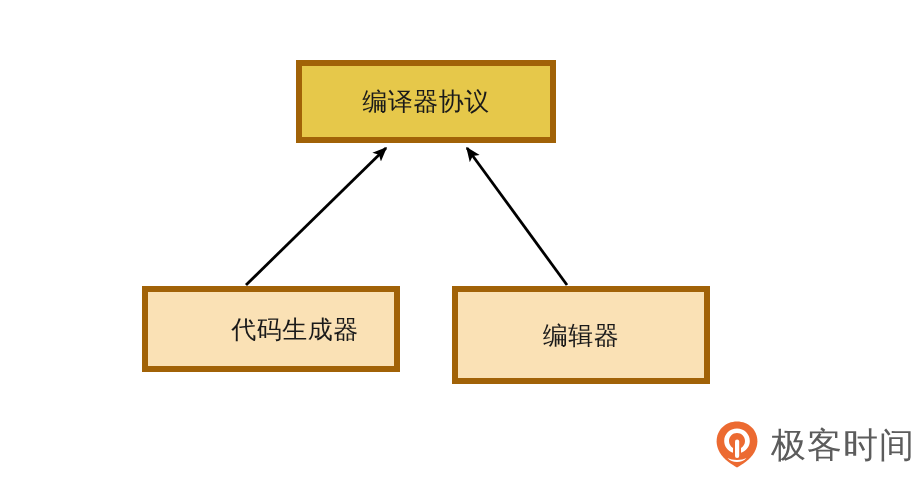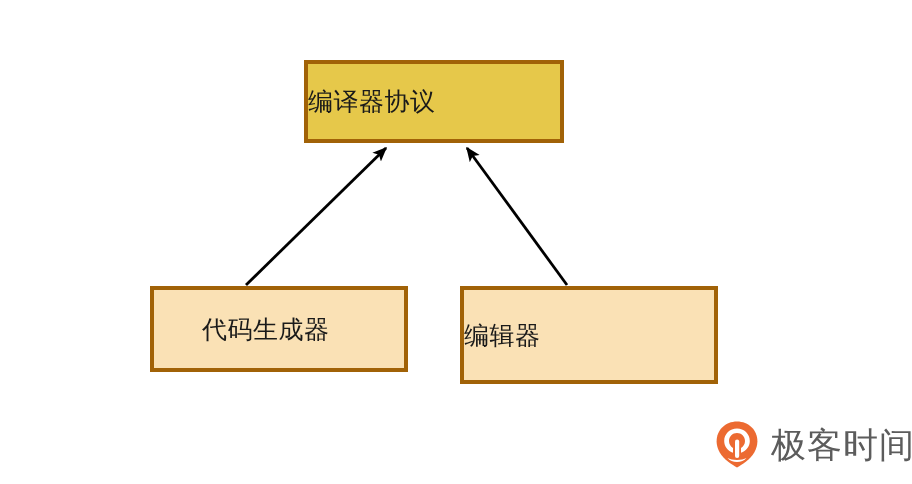--- a/index.html
+++ b/index.html
@@ -21,28 +21,27 @@
     position: absolute;
     left: 0;
     top: 0;
     width: 912px;
     height: 484px;
     pointer-events: none;
   }
   .node {
     position: absolute;
     box-sizing: border-box;
-    border: 4px solid #a16207;
+    border: 6px solid #a16207;
     display: flex;
     align-items: center;
-    justify-content: flex-start;
+    justify-content: center;
     color: #1a1a1a;
     letter-spacing: 0.5px;
     z-index: 2;
-    margin-left: 8px;
   }
   .node-label {
     font-size: 25px;
     line-height: 1;
     white-space: nowrap;
   }
   #node-protocol {
     left: 296px;
     top: 60px;
     width: 260px;

